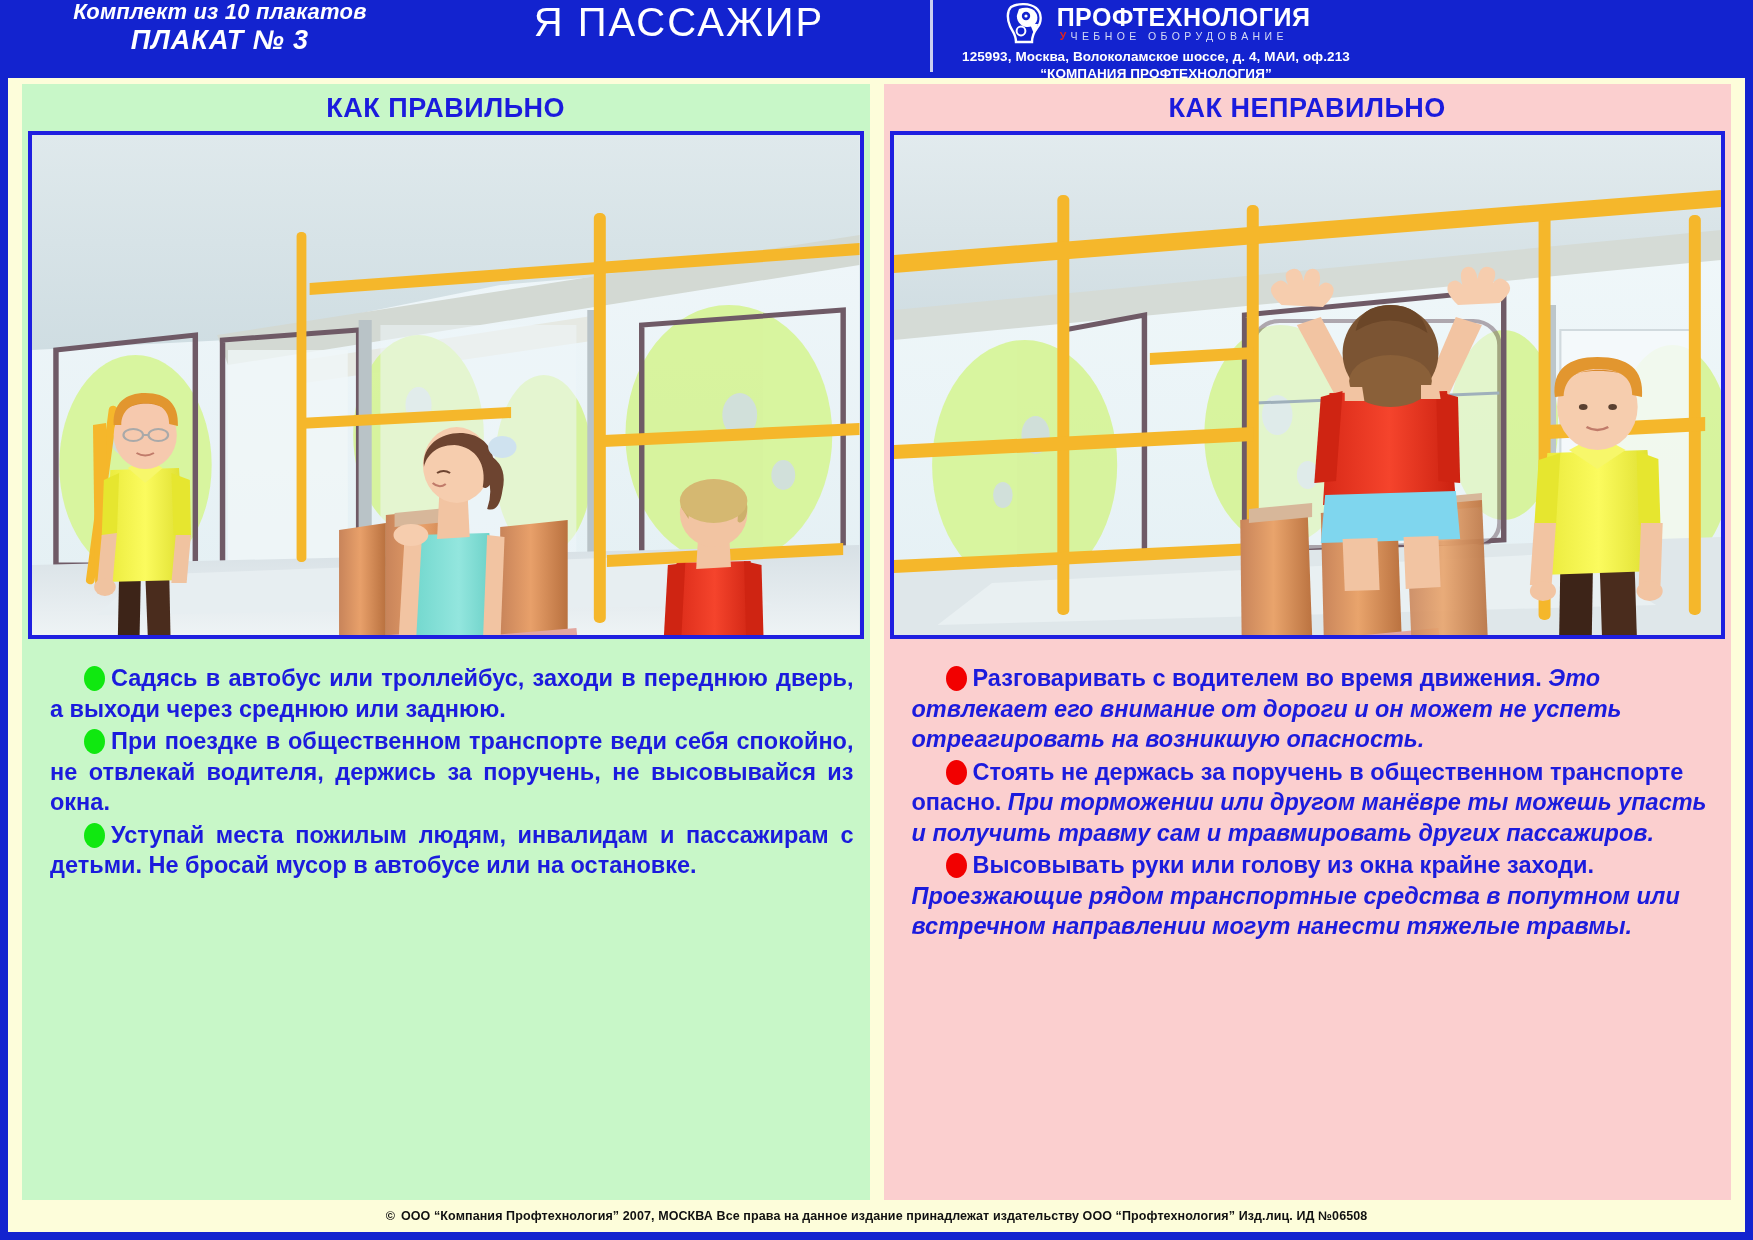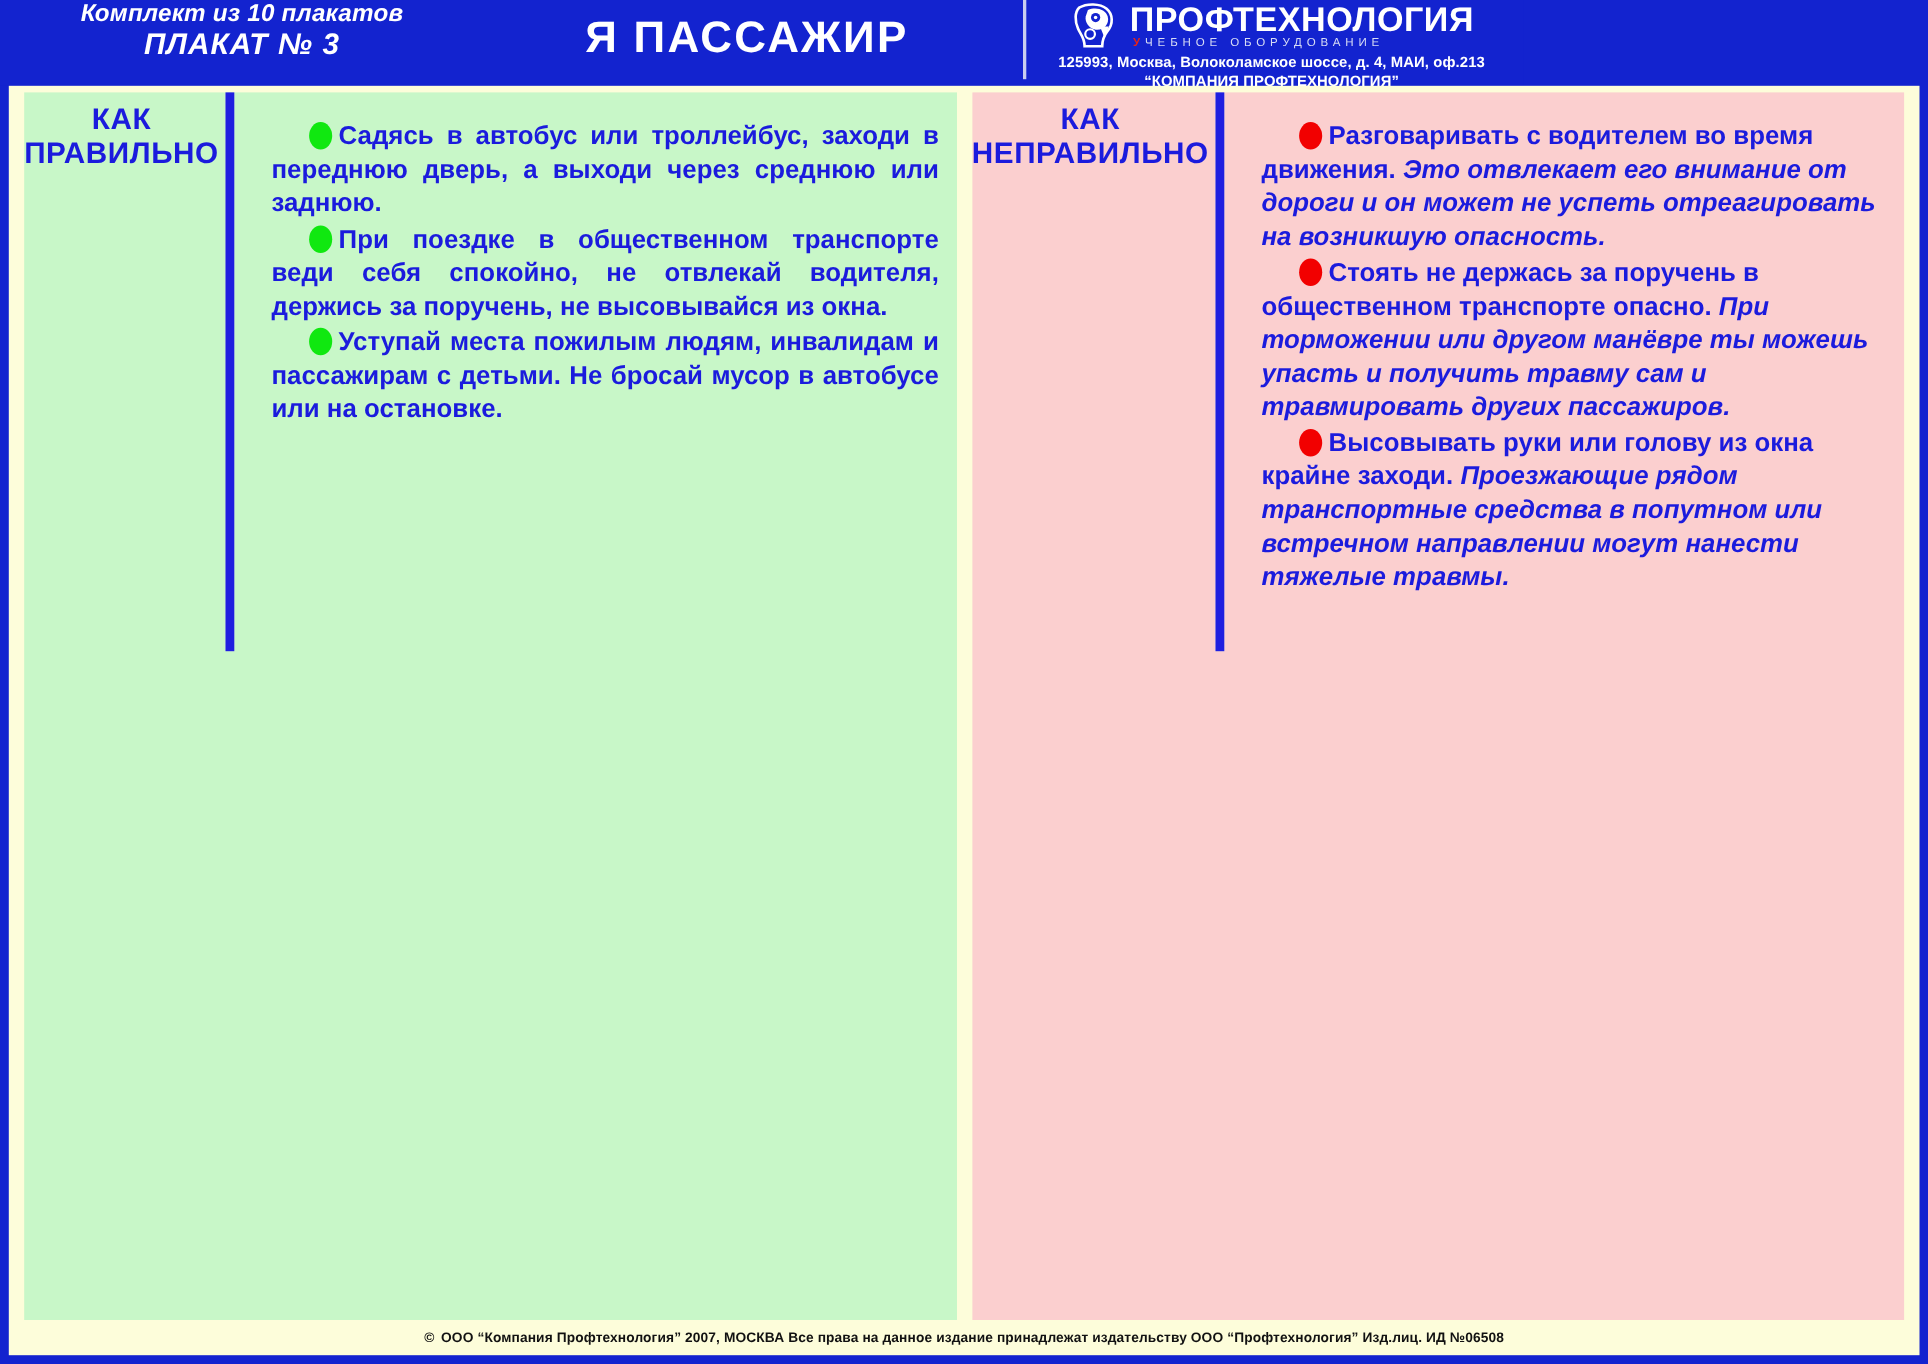--- a/index.html
+++ b/index.html
@@ -28,32 +28,32 @@
   .hdr-set{
     font-size:22px;font-weight:bold;font-style:italic;letter-spacing:.2px;
     line-height:1.12;
   }
   .hdr-plakat{
     font-size:27px;font-weight:bold;font-style:italic;letter-spacing:1px;
     line-height:1.12;
   }
   .hdr-center{
     flex:0 0 498px;width:498px;text-align:center;color:#fff;
-    font-size:40px;font-weight:bold;letter-spacing:2px;margin-top:12px;
+    font-size:40px;font-weight:normal;letter-spacing:2px;
   }
   .hdr-divider{
     width:3px;height:72px;background:#c9cef0;flex:0 0 3px;margin:0 2px;
   }
   .hdr-right{
     flex:1;color:#fff;text-align:center;padding-right:8px;box-sizing:border-box;
   }
   .brandrow{display:flex;align-items:center;justify-content:center;gap:9px;}
   .brand-mark{width:46px;height:46px;position:relative;flex:0 0 46px;}
   .brand-name{
-    font-size:31px;font-weight:bold;letter-spacing:.5px;line-height:1;
+    font-size:25px;font-weight:bold;letter-spacing:.5px;line-height:1;
     color:#ffffff;
   }
   .brand-sub{
     font-size:10.5px;letter-spacing:4.4px;color:#d7dcf5;margin-top:1px;
     line-height:1;text-align:left;padding-left:3px;
   }
   .brand-sub .red{color:#e2241c;font-weight:bold;}
   .addr{
     font-size:13.5px;font-weight:bold;line-height:1.28;margin-top:2px;
     letter-spacing:.1px;
@@ -61,21 +61,21 @@
 
   
   .board{
     position:absolute;left:8px;top:78px;width:1737px;height:1122px;
     background:#fdfdda;
   }
   .cols{
     position:absolute;left:0;top:0;width:100%;height:100%;
     display:flex;gap:14px;padding:6px 14px 0 14px;box-sizing:border-box;
   }
-  .col{flex:1;display:flex;flex-direction:row;min-width:0;}
+  .col{flex:1;display:flex;flex-direction:column;min-width:0;}
   .col-ok{background:#c8f7c8;}
   .col-bad{background:#fbcfcf;}
   .col-head{
     text-align:center;color:#1b1bdd;font-weight:bold;font-size:27px;
     letter-spacing:.5px;padding:9px 0 7px 0;
   }
   .pic-wrap{
     margin:0 6px;border:4px solid #1f1fe0;box-sizing:border-box;
     height:508px;position:relative;overflow:hidden;background:#d8e4ea;
   }

